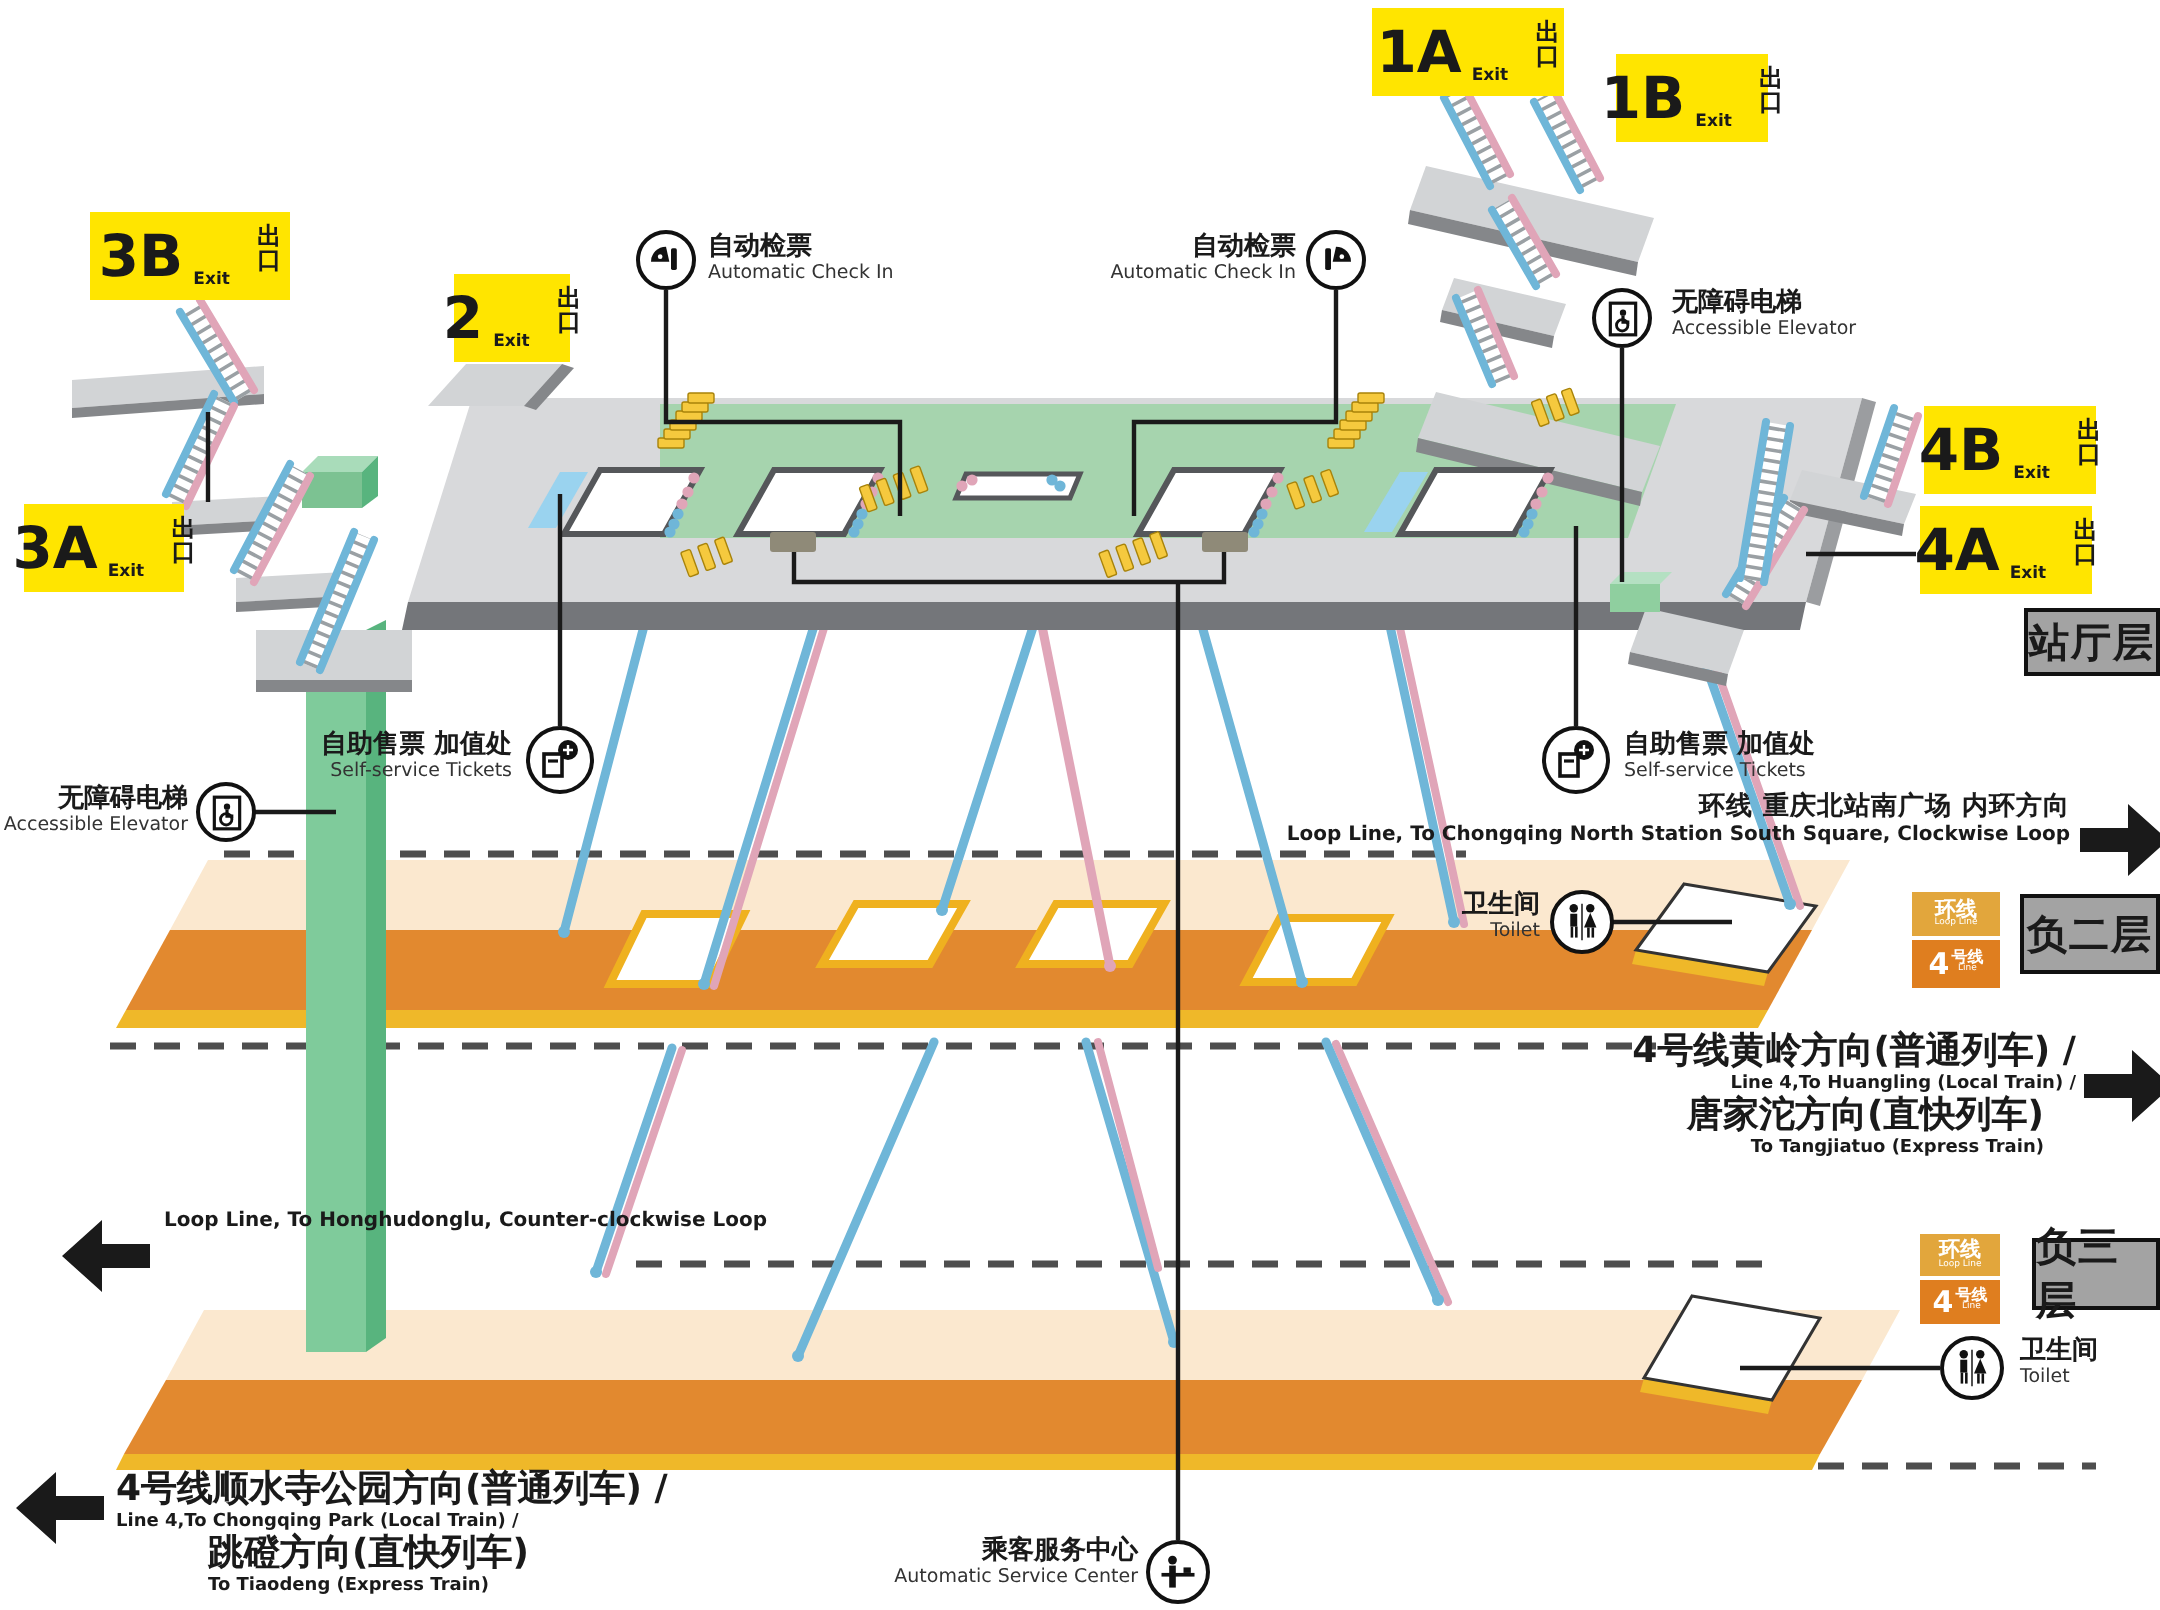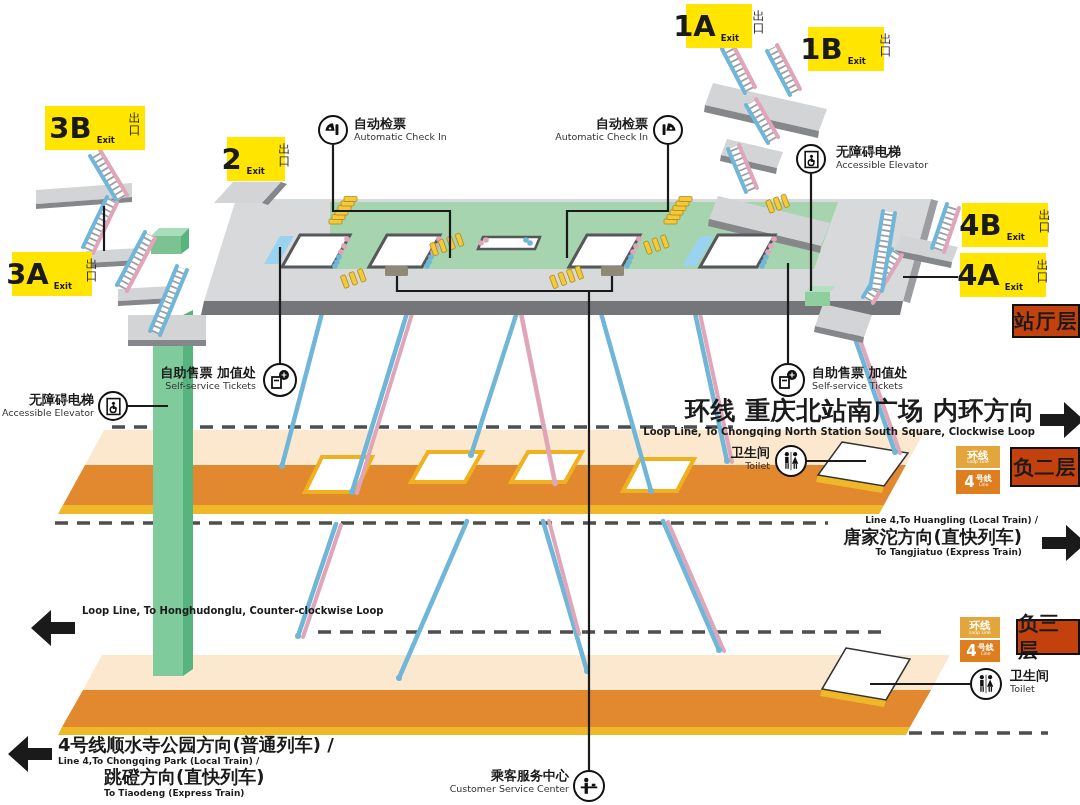--- a/index.html
+++ b/index.html
@@ -3,33 +3,33 @@
 <meta charset="utf-8">
 <style>
   html,body{margin:0;padding:0;background:#ffffff;}
   #stage{position:relative;width:1080px;height:805px;background:#ffffff;overflow:hidden;
          font-family:"DejaVu Sans","Liberation Sans",sans-serif;color:#1a1a1a;}
   #scene{position:absolute;left:0;top:0;}
   .exit-badge{position:absolute;background:#FFE500;display:flex;align-items:center;justify-content:center;
       gap:5px;padding:2px 6px;box-sizing:border-box;}
   .exit-num{font-size:29px;font-weight:bold;line-height:1;}
   .exit-col{display:flex;flex-direction:column;line-height:1;}
-  .exit-cn{font-size:12px;font-weight:normal;padding-left:32px;}
+  .exit-cn{font-size:12px;font-weight:bold;padding-left:32px;}
   .exit-en{font-size:8.5px;font-weight:bold;}
   .icon-circle{position:absolute;background:#fff;border:2.5px solid #111;border-radius:50%;
       display:flex;align-items:center;justify-content:center;box-sizing:border-box;}
   .callout{position:absolute;line-height:1.15;white-space:nowrap;}
   .callout .cn{font-size:13px;font-weight:bold;}
   .callout .en{font-size:9.5px;color:#333;}
   .dir{position:absolute;white-space:nowrap;line-height:1.2;}
-  .dir .cn{font-size:25px;font-weight:bold;letter-spacing:0.5px;}
+  .dir .cn{font-size:13px;font-weight:bold;letter-spacing:0.5px;}
   .dir .cns{font-size:18px;font-weight:bold;}
   .dir .en{font-size:10px;font-weight:bold;}
   .dir .ens{font-size:9px;font-weight:bold;}
-  .lvl-box{position:absolute;border:2.5px solid #111;background:#c2410c;display:flex;
+  .lvl-box{position:absolute;border:2.5px solid #111;background:#a3a3a3;display:flex;
       align-items:center;justify-content:center;font-size:20px;font-weight:bold;letter-spacing:1px;box-sizing:border-box;}
   .badge{position:absolute;color:#fff;display:flex;flex-direction:column;align-items:center;
       justify-content:center;line-height:1;box-sizing:border-box;}
   .badge .b-cn{font-size:10.5px;font-weight:bold;}
   .badge .b-en{font-size:4.5px;}
   .badge .row4{display:flex;align-items:flex-start;gap:1px;}
   .badge .b-num{font-size:15px;font-weight:bold;}
   .badge .col4{display:flex;flex-direction:column;align-items:center;}
   .badge .b-cn4{font-size:8px;font-weight:bold;}
   .ta-r{text-align:right;}
@@ -323,21 +323,21 @@
   </g>
 
   <g fill="#1a1a1a">
     <path d="M1040 414 h24 v-12 l20 18 -20 18 v-12 h-24 z"></path>
     <path d="M1042 537 h24 v-12 l20 18 -20 18 v-12 h-24 z"></path>
     <path d="M75 622 h-24 v-12 l-20 18 20 18 v-12 h24 z"></path>
     <path d="M52 748 h-24 v-12 l-20 18 20 18 v-12 h24 z"></path>
   </g>
 </svg>
 
-<div class="exit-badge" style="left:686px;top:4px;width:66px;height:44px;">
+<div class="exit-badge" style="left:686px;top:4px;width:96px;height:44px;">
   <span class="exit-num">1A</span>
   <span class="exit-col">
         <span class="exit-cn">出口</span>
         <span class="exit-en">Exit</span>
       </span>
 </div>
 <div class="exit-badge" style="left:808px;top:27px;width:76px;height:44px;">
   <span class="exit-num">1B</span>
   <span class="exit-col">
         <span class="exit-cn">出口</span>
@@ -488,21 +488,21 @@
 <div class="callout ta-r" style="right:310px;top:446px;">
   <div class="cn">卫生间</div>
   <div class="en">Toilet</div>
 </div>
 <div class="callout" style="left:1010px;top:669px;">
   <div class="cn">卫生间</div>
   <div class="en">Toilet</div>
 </div>
 <div class="callout ta-r" style="right:511px;top:769px;">
   <div class="cn">乘客服务中心</div>
-  <div class="en">Customer Service Center</div>
+  <div class="en">Automatic Service Center</div>
 </div>
 
 <div class="lvl-box" style="left:1012px;top:304px;width:68px;height:34px;">
   <span>站厅层</span>
 </div>
 <div class="lvl-box" style="left:1010px;top:447px;width:70px;height:40px;">
   <span>负二层</span>
 </div>
 <div class="lvl-box" style="left:1016px;top:619px;width:64px;height:36px;">
   <span>负三层</span>
@@ -533,20 +533,21 @@
           <span class="b-en">Line</span>
         </span>
       </span>
 </div>
 
 <div class="dir ta-r" style="right:45px;top:396px;">
   <div class="cn">环线 重庆北站南广场 内环方向</div>
   <div class="en">Loop Line, To Chongqing North Station South Square, Clockwise Loop</div>
 </div>
 <div class="dir ta-r" style="right:42px;top:515px;">
+  <div class="cns">4号线黄岭方向(普通列车) /</div>
   <div class="ens">Line 4,To Huangling (Local Train) /</div>
   <div class="cns" style="margin-right:16px;">唐家沱方向(直快列车)</div>
   <div class="ens" style="margin-right:16px;">To Tangjiatuo (Express Train)</div>
 </div>
 <div class="dir" style="left:82px;top:605px;">
   <div class="en">Loop Line, To Honghudonglu, Counter-clockwise Loop</div>
 </div>
 <div class="dir" style="left:58px;top:734px;">
   <div class="cns">4号线顺水寺公园方向(普通列车) /</div>
   <div class="ens">Line 4,To Chongqing Park (Local Train) /</div>

